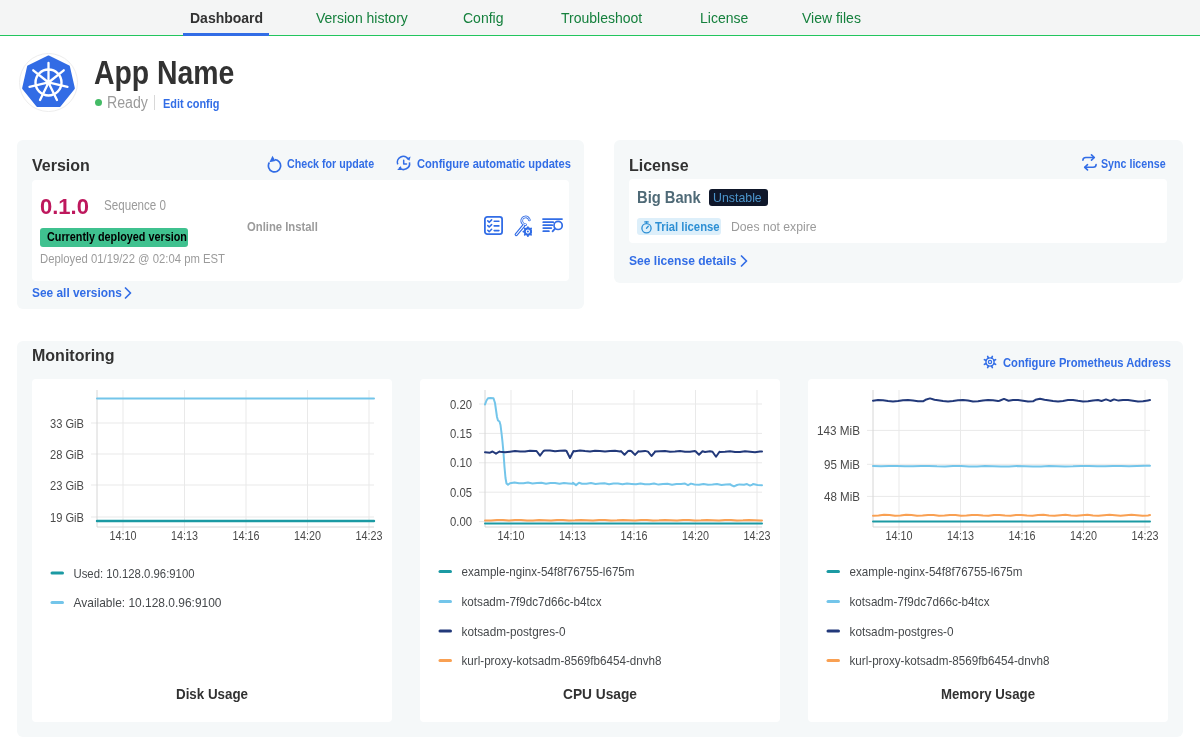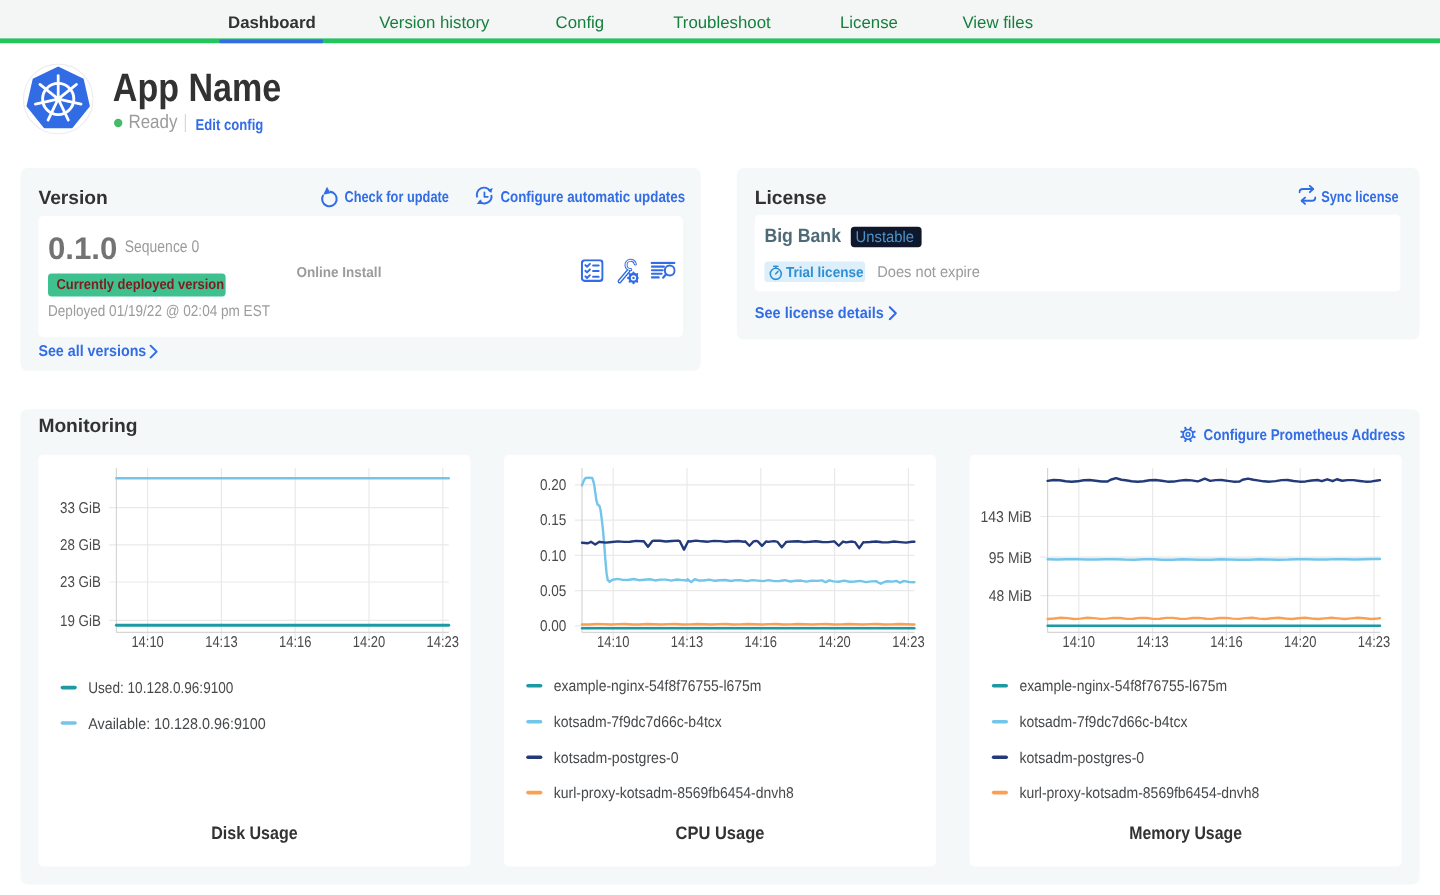--- a/index.html
+++ b/index.html
@@ -1,16 +1,16 @@
 <!DOCTYPE html>
 <html><head><meta charset="utf-8"><title>App Name</title><style>
 *{margin:0;padding:0;box-sizing:border-box;}
 html,body{width:1200px;height:746px;background:#fff;font-family:"Liberation Sans",sans-serif;overflow:hidden;}
 .abs{position:absolute;white-space:nowrap;}
-.nav{position:absolute;left:0;top:0;width:1200px;height:36px;background:#f4f5f5;border-bottom:4px solid #22c55e;}
+.nav{position:absolute;left:0;top:0;width:1200px;height:36px;background:#f4f5f5;border-bottom:1px solid #22c55e;}
 .navitem{position:absolute;top:0;height:36px;line-height:37px;font-size:14px;color:#15803d;}
 .navitem.active{color:#323232;font-weight:bold;}
 .underline{position:absolute;left:183px;top:33px;width:86px;height:3px;background:#326de6;}
 .card{position:absolute;background:#f5f8f9;border-radius:6px;}
 .inner{position:absolute;background:#fff;border-radius:4px;}
 .ctitle{position:absolute;font-size:16px;font-weight:bold;color:#323232;white-space:nowrap;}
 .link{position:absolute;font-size:13px;font-weight:bold;color:#326de6;white-space:nowrap;transform-origin:0 50%;}
 .chartcard{position:absolute;top:38px;width:360px;height:343px;background:#fff;border-radius:4px;}
 svg{display:block;}
 </style></head><body>
@@ -56,23 +56,23 @@
     <g fill="none" stroke="#326de6" stroke-width="1.6">
       <path d="M1.75,10.4 A5.9,5.9 0 0 1 12.35,5.3"></path>
       <path d="M13.45,8.4 A5.9,5.9 0 0 1 3.2,13.4"></path>
       <path d="M7.7,6.3 L7.7,10.0 L10.5,10.0" stroke-width="1.5" stroke-linecap="round" stroke-linejoin="round"></path>
     </g>
     <polygon points="10.6,4.6 14.6,2.5 13.4,6.8" fill="#326de6"></polygon>
     <polygon points="4.9,12.1 1.2,16.1 5.8,15.9" fill="#326de6"></polygon>
   </svg>
 <div class="link" style="left:417px;top:157px;line-height:14px;transform:scaleX(0.856);">Configure automatic updates</div>
 <div class="inner" style="left:32px;top:180px;width:537px;height:101px;"></div>
-<div class="abs" style="left:40px;top:194px;font-size:26px;line-height:26px;font-weight:bold;color:#737373;">0.1.0</div>
+<div class="abs" style="left:40px;top:194px;font-size:22px;line-height:26px;font-weight:bold;color:#be185d;">0.1.0</div>
 <div class="abs" style="left:104px;top:198px;font-size:14px;line-height:14px;color:#9b9b9b;transform:scaleX(0.83);transform-origin:0 0;">Sequence 0</div>
-<div class="abs" style="left:40px;top:228px;width:148px;height:19px;line-height:19px;background:#3fc18f;border-radius:3px;padding:0 7px;font-size:12px;font-weight:bold;color:#7f1d1d;"><span style="display:inline-block;transform:scaleX(0.90);transform-origin:0 50%;">Currently deployed version</span></div>
+<div class="abs" style="left:40px;top:228px;width:148px;height:19px;line-height:19px;background:#3fc18f;border-radius:3px;padding:0 7px;font-size:12px;font-weight:bold;color:#000000;"><span style="display:inline-block;transform:scaleX(0.90);transform-origin:0 50%;">Currently deployed version</span></div>
 <div class="abs" style="left:40px;top:252px;font-size:13px;line-height:13px;color:#9b9b9b;transform:scaleX(0.87);transform-origin:0 0;">Deployed 01/19/22 @ 02:04 pm EST</div>
 <div class="abs" style="left:247px;top:221px;font-size:12px;line-height:12px;font-weight:bold;color:#9b9b9b;transform:scaleX(0.94);transform-origin:0 0;">Online Install</div>
 <svg class="abs" style="left:484px;top:216px;" width="19" height="19" viewBox="0 0 19 19">
     <g fill="none" stroke="#326de6" stroke-width="1.8">
       <rect x="0.9" y="0.9" width="17.2" height="17.2" rx="2.4"></rect>
     </g>
     <g fill="none" stroke="#326de6" stroke-width="1.6" stroke-linecap="round" stroke-linejoin="round">
       <path d="M3.8,4.9 L5.2,6.3 L7.6,3.9"></path>
       <path d="M3.8,9.6 L5.2,11.0 L7.6,8.6"></path>
       <path d="M3.8,14.3 L5.2,15.7 L7.6,13.3"></path>

